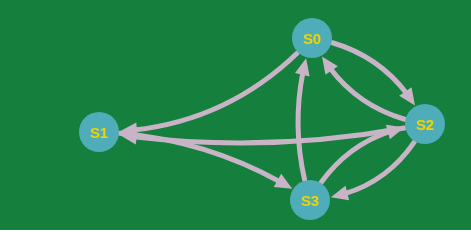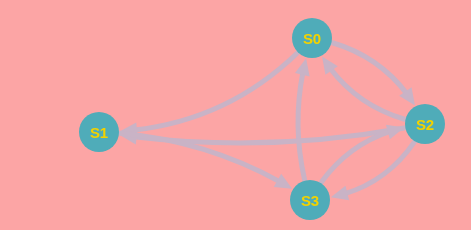--- a/index.html
+++ b/index.html
@@ -10,21 +10,21 @@
   body {
     width: 471px;
     height: 230px;
     font-family: "Liberation Sans", sans-serif;
     overflow: hidden;
   }
   #graph-canvas {
     position: relative;
     width: 471px;
     height: 230px;
-    background: #fca5a5;
+    background: #15803d;
   }
   #graph-svg {
     position: absolute;
     left: 0;
     top: 0;
     width: 471px;
     height: 230px;
     display: block;
   }
   .edge-path {

